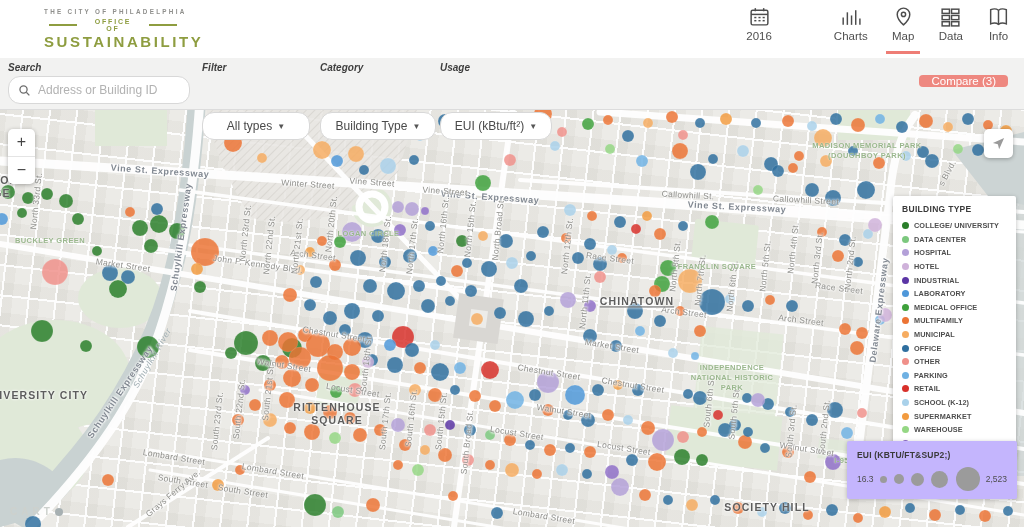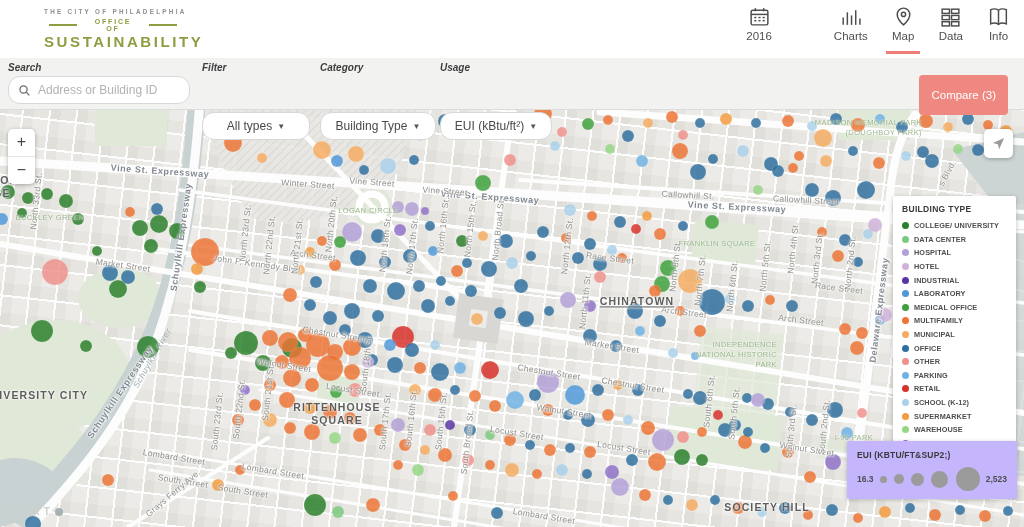--- a/index.html
+++ b/index.html
@@ -19,22 +19,22 @@
   .map-svg, .bubble-svg { position:absolute; left:0; top:0; }
   .bubble { fill-opacity:.84; stroke:rgba(255,255,255,.25); stroke-width:.5; }
   #labels-layer { position:absolute; inset:0; pointer-events:none; }
   .lbl { position:absolute; white-space:nowrap; }
   .lbl.st { font-size:8.5px; color:#8e8e8a; font-weight:500; letter-spacing:.3px;
             text-shadow:0 0 2px #fff,0 0 3px #fff,1px 1px 2px #fff; }
   .lbl.hw { font-size:9px; color:#828992; font-weight:600; letter-spacing:.6px;
             text-shadow:0 0 2px #fff,0 0 3px #fff,1px 1px 2px #fff; }
   .lbl.nb { font-size:10.5px; color:#5d5d5d; font-weight:700; letter-spacing:1.1px; text-align:center;
             white-space:normal; line-height:1.25; text-shadow:0 0 2px #fff,0 0 3px #fff; }
-  .lbl.pk { font-size:7.5px; color:#9ab78d; font-weight:400; letter-spacing:.4px; text-align:right;
-            white-space:normal; line-height:1.3; text-shadow:0 0 2px #fff; }
+  .lbl.pk { font-size:7.5px; color:#9ab78d; font-weight:700; letter-spacing:.4px; text-align:center;
+            white-space:normal; line-height:1.3; text-shadow:0 0 2px #fff;margin-top:23px; }
   .lbl.wl { font-size:8.5px; color:#9fadb2; font-style:italic; letter-spacing:.6px;
             text-shadow:0 0 2px rgba(255,255,255,.7); }
 
   
   .zoom-ctrl { position:absolute; left:8px; top:129px; width:27px; background:#fff; border-radius:5px;
     box-shadow:0 1px 4px rgba(0,0,0,.3); overflow:hidden; z-index:6; }
   .zoom-btn { width:27px; height:27px; text-align:center; line-height:26px; font-size:16px; color:#444; cursor:pointer; }
   .zoom-div { height:1px; background:#e4e4e4; }
   .compass-btn { position:absolute; left:984px; top:129px; width:29px; height:29px; background:#fff; border-radius:5px;
     box-shadow:0 1px 4px rgba(0,0,0,.3); display:flex; align-items:center; justify-content:center; z-index:6; }
@@ -48,21 +48,21 @@
   .legend-title { font-size:8.5px; font-weight:700; color:#3a3a3a; letter-spacing:.3px; margin-bottom:5px; }
   .legend-item { display:flex; align-items:center; height:13.6px; }
   .legend-item .dot { width:7px; height:7px; border-radius:50%; margin-right:5px; flex:none; }
   .legend-item span:last-child { font-size:7.3px; font-weight:700; color:#4e4e4e; letter-spacing:.1px; white-space:nowrap; }
 
   
   .eui { position:absolute; left:847px; top:441px; width:170px; background:#c4b5fd; border-radius:2px;
     box-shadow:0 1px 4px rgba(0,0,0,.25); padding:9px 10px 8px 10px; z-index:5; }
   .eui-title { font-size:8.5px; font-weight:700; color:#3a3a3a; letter-spacing:.2px; }
   .eui-row { display:flex; align-items:center; margin-top:7px; }
-  .eui-min,.eui-max { font-size:8.5px; font-weight:700; color:#4e4e4e; }
+  .eui-min,.eui-max { font-size:8.5px; font-weight:400; color:#4e4e4e; }
   .eui-circles { display:flex; align-items:center; margin:0 6px; flex:1; justify-content:space-between; }
   .eui-circles i { display:block; border-radius:50%; background:#9b9b9b; }
 
   
   .topbar { position:absolute; left:0; top:0; width:1024px; height:58px; background:#fff; z-index:10; }
   .logo { position:absolute; left:44px; top:8px; width:138px; text-align:center; }
   .logo-line1 { font-size:6.3px; letter-spacing:2.3px; color:#8f8f8c; font-weight:600; white-space:nowrap; }
   .logo-line2 { display:flex; align-items:center; justify-content:center; margin:3px 0 1px 0; }
   .logo-line2 .rule { width:28px; height:1.5px; background:#8e9d40; }
   .logo-line2 span { font-size:7px; letter-spacing:1.8px; color:#8e9d40; font-weight:700; margin:0 5px; }
@@ -83,21 +83,21 @@
   .fbox { background:#fff; border:1px solid #d8d8d8; border-radius:12px; height:28px; display:flex;
     align-items:center; font-size:12px; color:#4a4a4a; cursor:pointer; }
   .search-box { width:182px; }
   .search-box svg { margin:0 7px 0 9px; flex:none; }
   .search-box input { border:none; outline:none; width:140px; font-size:12px; color:#4a4a4a;
     font-family:"Liberation Sans",sans-serif; background:transparent; }
   .search-box input::placeholder { color:#b2b2b2; }
   .dd { justify-content:center;margin-top:39px; }
   .dd .caret { font-size:8px; color:#555; margin-left:5px; }
   .compare-btn { position:absolute; right:16px; top:17px; color:#fff; font-size:11.5px; border:none;
-    border-radius:4px; padding:14px 12px; cursor:pointer; font-family:"Liberation Sans",sans-serif; }
+    border-radius:4px; padding:0 12px; cursor:pointer; font-family:"Liberation Sans",sans-serif; }
 </style>
 </head>
 <body>
 
 <div class="stage">
 
   <div id="map">
     <div class="grid"></div>
 
     <svg class="map-svg" width="1024" height="527" viewBox="0 0 1024 527">

